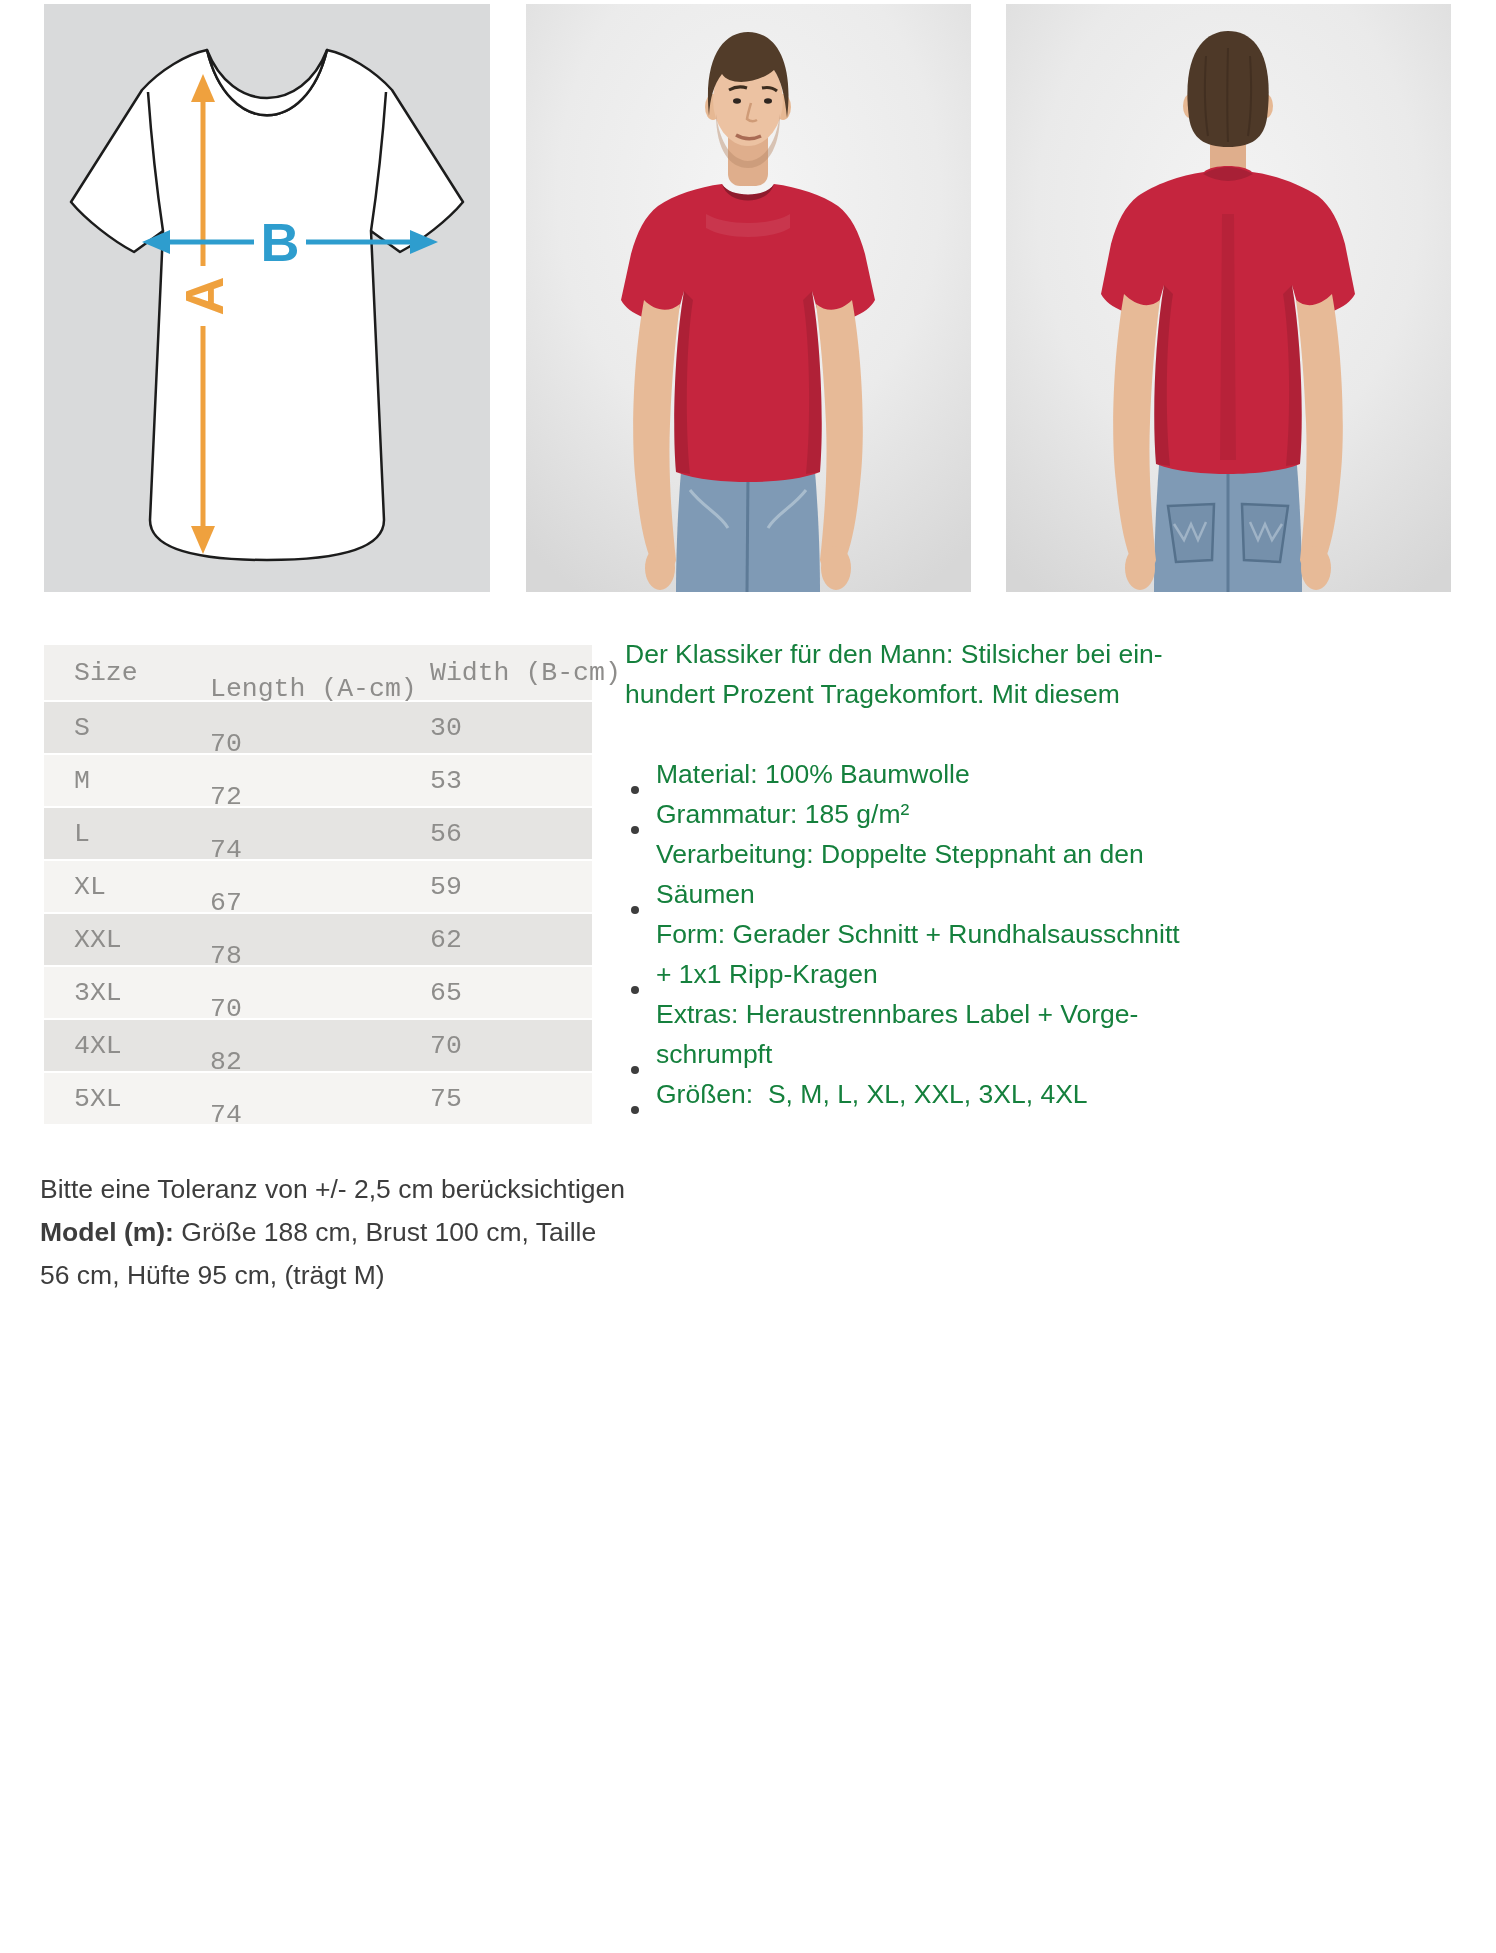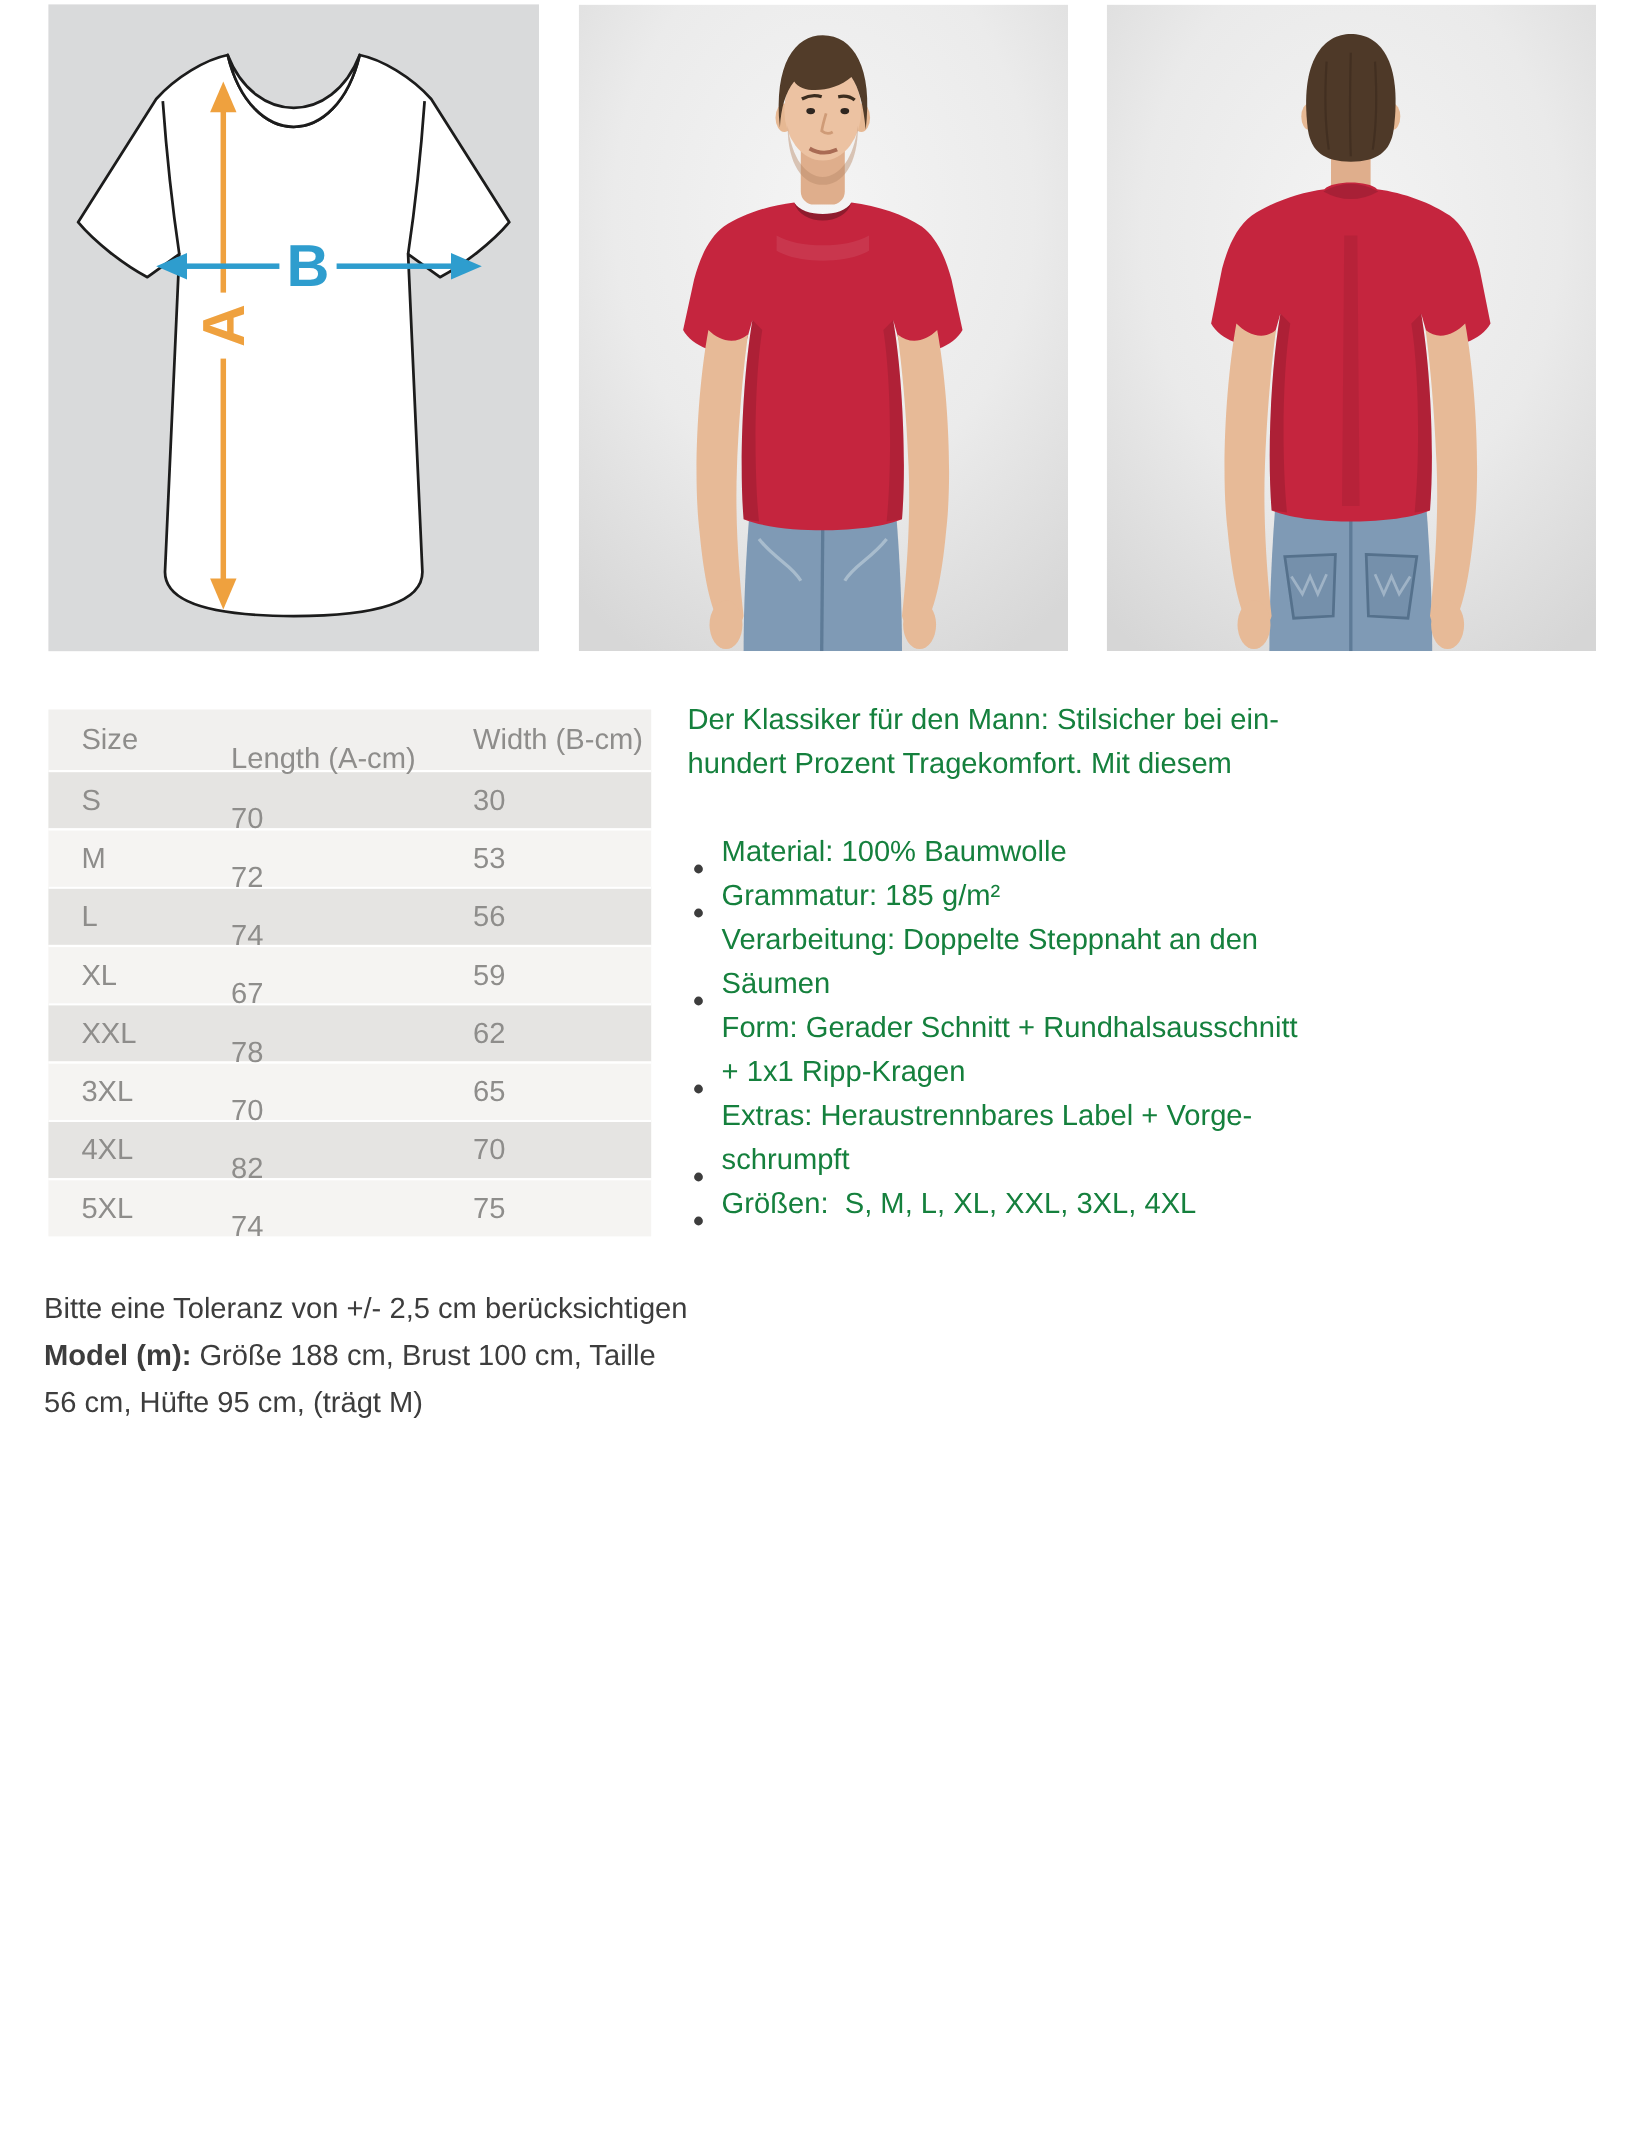--- a/index.html
+++ b/index.html
@@ -8,21 +8,21 @@
     font-family:"Liberation Sans", sans-serif;overflow:hidden;
   }
   
   .panel{position:absolute;top:4px;height:588px;overflow:hidden;}
   .panel svg{display:block;width:100%;height:100%;}
   .diagram-panel{left:44px;width:446px;background:#d9dadb;}
   .photo-front{left:526px;width:445px;}
   .photo-back{left:1006px;width:445px;}
 
   
-  .size-table{position:absolute;left:44px;top:645px;width:548px;font-size:26.5px;color:#8e8d8b;}
+  .size-table{position:absolute;left:44px;top:645px;width:548px;font-size:26.5px;color:#8e8d8b;font-family:Liberation Mono, monospace;}
   .t-row{display:flex;height:51px;border-top:2px solid #ffffff;}
   .t-row.header{height:55px;border-top:none;background:#f1f0ee;}
   .t-row:nth-child(even){background:#e5e4e2;}
   .t-row:nth-child(odd):not(.header){background:#f5f4f2;}
   .t-cell{display:flex;align-items:center;white-space:nowrap;}
   .t-cell.c1{width:166px;padding-left:30px;box-sizing:border-box;}
   .t-cell.c2{width:220px;margin-top:33px;}
   .t-cell.c3{width:162px;}
 
   

